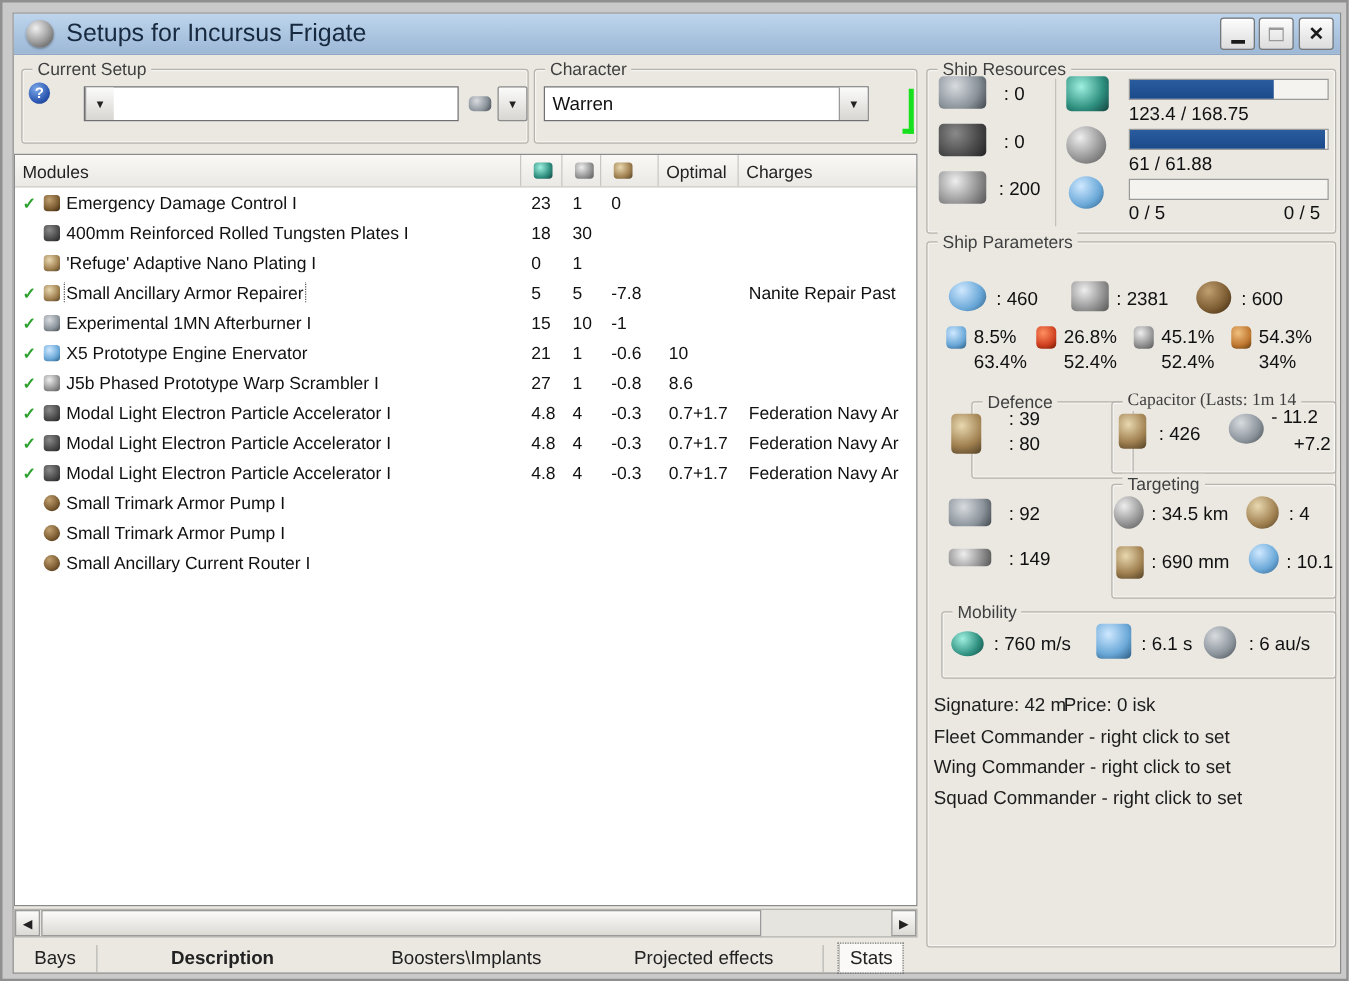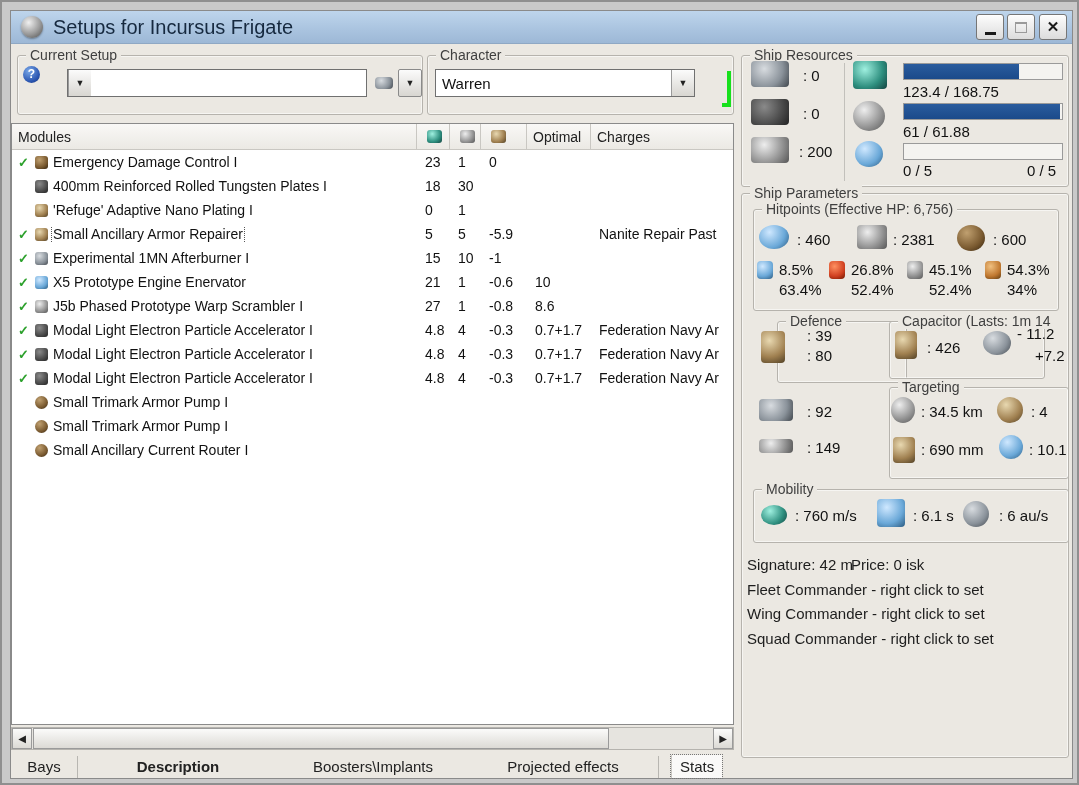--- a/index.html
+++ b/index.html
@@ -210,21 +210,21 @@
             <div class="cell"></div>
           </div>
           <div class="mod-row">
             <div class="name-cell">
               <span class="check">✓</span>
               <span class="mod-ico c-tan"></span>
               <span class="mod-name selected">Small Ancillary Armor Repairer</span>
             </div>
             <div class="cell">5</div>
             <div class="cell">5</div>
-            <div class="cell">-5.9</div>
+            <div class="cell">-7.8</div>
             <div class="cell"></div>
             <div class="cell">Nanite Repair Past</div>
           </div>
           <div class="mod-row">
             <div class="name-cell">
               <span class="check">✓</span>
               <span class="mod-ico c-steel"></span>
               <span class="mod-name">Experimental 1MN Afterburner I</span>
             </div>
             <div class="cell">15</div>
@@ -378,23 +378,20 @@
   <div class="bar" style="left:892px; top:132px;">
         <div class="bar-fill" style="width: 0%;"></div>
       </div>
   <span class="rp-label" style="left:892px; top:151px;">0 / 5</span>
   <span class="rp-label" style="left:1016px; top:151px;">0 / 5</span>
 
   <div class="groupbox" style="left:730px; top:182px; width:328px; height:565px;">
     <span class="legend">Ship Parameters</span>
   </div>
 
-  <div class="groupbox" style="left:742px; top:198px; width:306px; height:102px;">
-    <span class="legend">Hitpoints (Effective HP: 6,756)</span>
-  </div>
   <span class="rp-ico c-blue round" style="left:748px; top:214px; width:30px; height:24px;"></span>
   <span class="rp-label" style="left:786px; top:220px;">: 460</span>
   <span class="rp-ico c-gray" style="left:846px; top:214px; width:30px; height:24px;"></span>
   <span class="rp-label" style="left:882px; top:220px;">: 2381</span>
   <span class="rp-ico c-brown round" style="left:946px; top:214px; width:28px; height:26px;"></span>
   <span class="rp-label" style="left:982px; top:220px;">: 600</span>
 
   <span class="rp-ico c-blue" style="left:746px; top:250px; width:16px; height:18px;"></span>
   <span class="resist-val" style="left:768px; top:250px;">8.5%</span>
   <span class="resist-val" style="left:768px; top:270px;">63.4%</span>
@@ -408,21 +405,21 @@
   <span class="resist-val" style="left:996px; top:250px;">54.3%</span>
   <span class="resist-val" style="left:996px; top:270px;">34%</span>
 
   <div class="groupbox" style="left:742px; top:310px; width:130px; height:62px;margin-left:24px;">
     <span class="legend">Defence</span>
   </div>
   <span class="rp-ico c-tan" style="left:750px; top:320px; width:24px; height:32px;"></span>
   <span class="rp-label" style="left:796px; top:316px;">: 39</span>
   <span class="rp-label" style="left:796px; top:336px;">: 80</span>
 
-  <div class="groupbox" style="left:878px; top:310px; width:156px; height:58px;">
+  <div class="groupbox" style="left:878px; top:310px; width:180px; height:58px;font-family:Liberation Serif, serif;">
     <span class="legend legend-clip">Capacitor (Lasts: 1m 14</span>
   </div>
   <span class="rp-ico c-tan" style="left:884px; top:320px; width:22px; height:28px;"></span>
   <span class="rp-label" style="left:916px; top:328px;">: 426</span>
   <span class="rp-ico c-steel round" style="left:972px; top:320px; width:28px; height:24px;"></span>
   <span class="rp-label" style="left:1006px; top:314px;">- 11.2</span>
   <span class="rp-label" style="left:1024px; top:336px;">+7.2</span>
 
   <span class="rp-ico c-steel" style="left:748px; top:388px; width:34px; height:22px;"></span>
   <span class="rp-label" style="left:796px; top:392px;">: 92</span>

